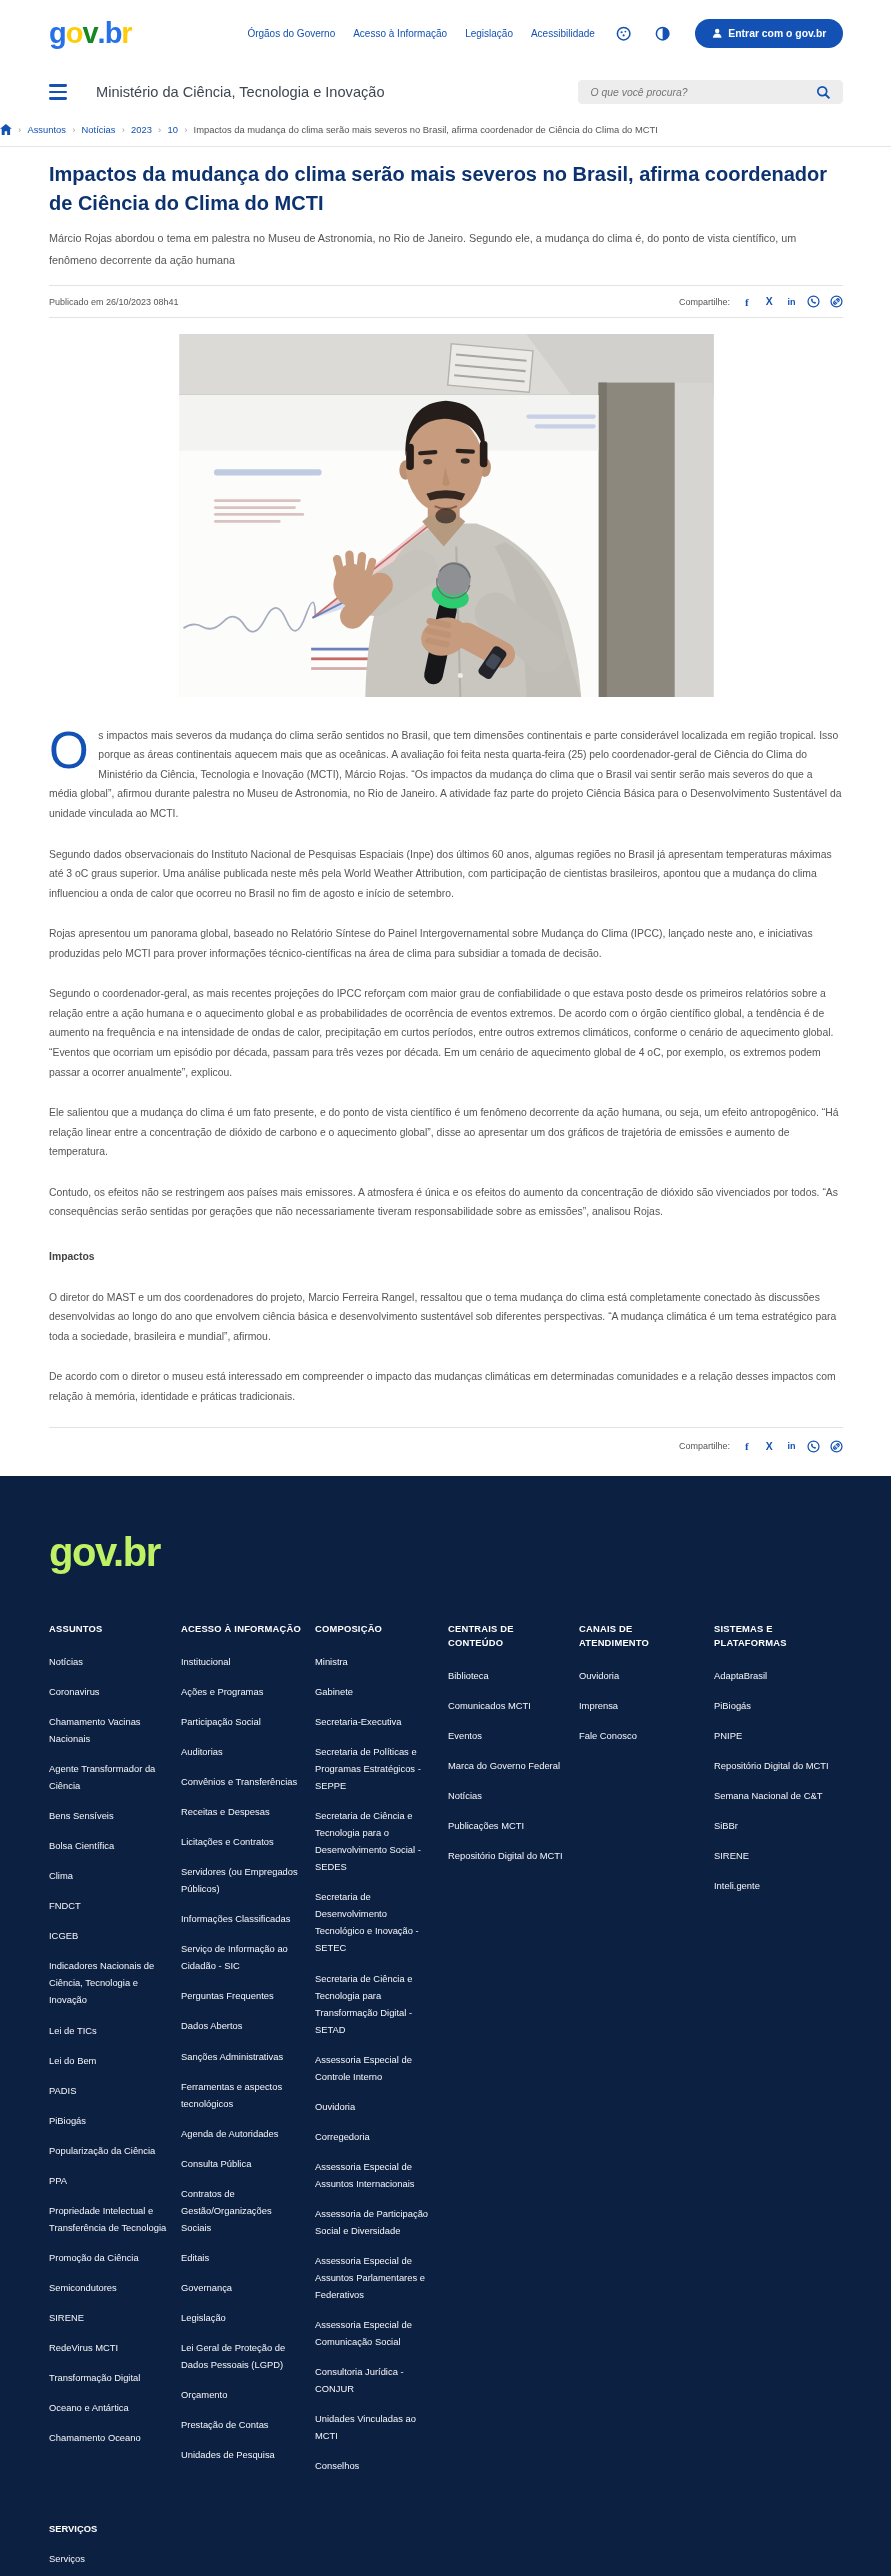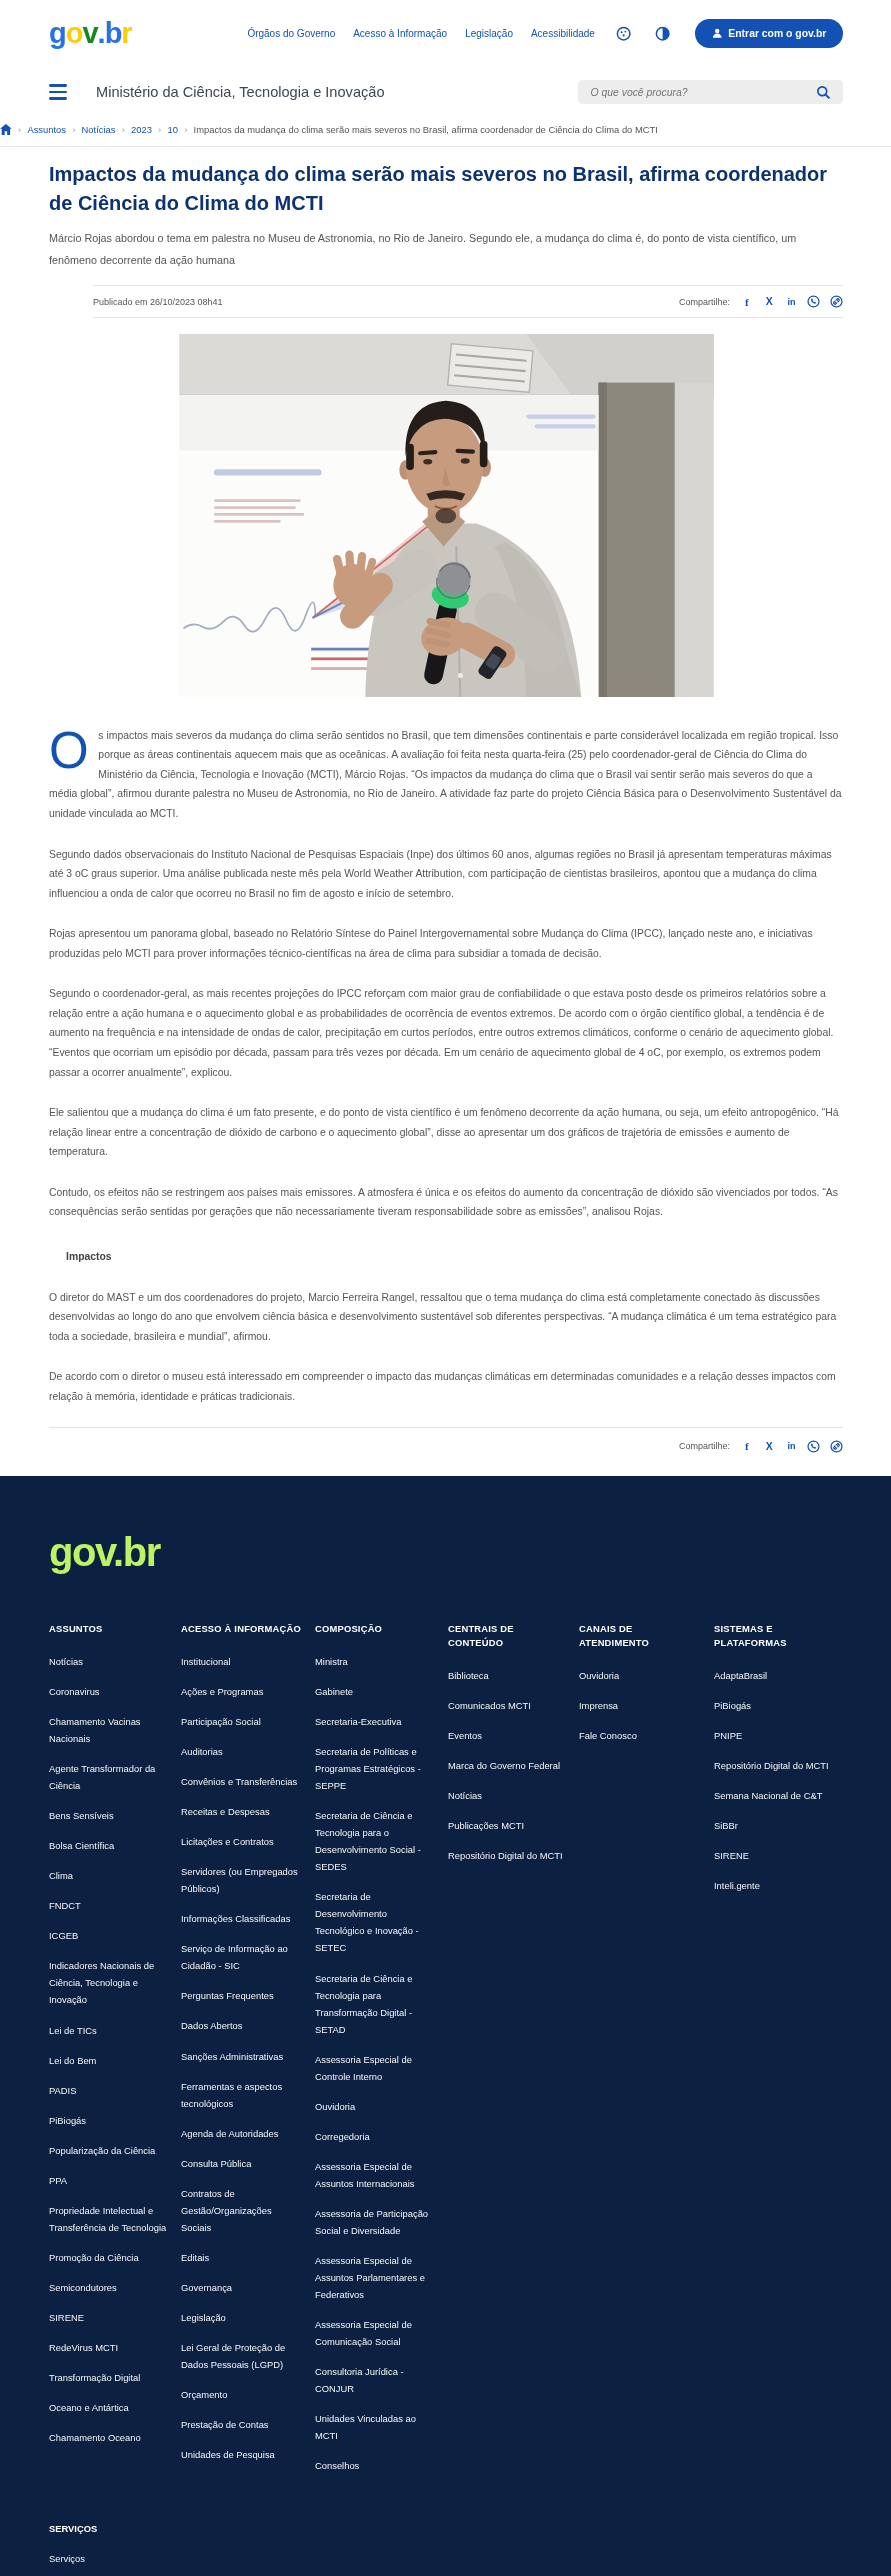--- a/index.html
+++ b/index.html
@@ -40,36 +40,36 @@
   .breadcrumb .bc-links { display:flex; align-items:center; }
   .bc-item { display:flex; align-items:center; }
   .bc-item::before { content:"›"; color:#9e9e9e; margin:0 6.2px; font-size:9.7px; }
   .bc-item a { color:#1351b4; }
   .bc-current { color:#555; }
 
   
   h1.article-title { margin-top:12.5px; font-size:20px; line-height:1.45; color:#0c326f; font-weight:600; }
   .article-subtitle { margin-top:9.7px; font-size:10.8px; line-height:2.05; color:#555; max-width:778px; }
   .pub-row { margin-top:14px; border-top:0.7px solid #e3e3e3; border-bottom:0.7px solid #e3e3e3;
-             height:33px; display:flex; align-items:center; justify-content:space-between; font-size:9px; color:#555;margin-left:44px; }
+             height:33px; display:flex; align-items:center; justify-content:space-between; font-size:9px; color:#555; }
   .share { display:flex; align-items:center; gap:8.3px; }
   .share .share-label { font-size:9px; color:#555; margin-right:1.4px; }
   .share a { display:flex; align-items:center; justify-content:center; width:14px; height:14px; color:#1351b4; }
   .share .txt-ic { font-weight:700; font-size:11px; color:#1351b4; font-family:"Liberation Serif", serif; }
   .share .txt-ic.sans { font-family:"Liberation Sans", sans-serif; font-size:10.4px; }
 
   figure.hero { width:535px; margin:15.3px auto 0; }
   figure.hero svg { display:block; width:535px; height:363px; }
 
   
   .article-body { margin-top:29px; font-size:10.4px; line-height:1.88; color:#555; }
   .article-body p { margin-bottom:21px; }
   .article-body p.lead::first-letter { float:left; font-size:51px; line-height:0.78; color:#1351b4;
         padding:5.6px 9.7px 0 0; font-weight:400; }
-  .article-body h2 { font-size:10.4px; color:#444; font-weight:700; margin:25px 17px 21px; }
+  .article-body h2 { font-size:10.4px; color:#444; font-weight:700; margin:25px 0 21px; }
   .share-bottom { border-top:0.7px solid #e3e3e3; margin-top:7px; padding:11px 0 18px; display:flex; justify-content:flex-end; }
 
   
   footer { background:#0c2042; margin-top:4.2px; color:#fff; }
   .f-inner { padding:44px 49px 49px; position:relative; }
   .f-logo { font-size:40px; font-weight:800; letter-spacing:-1.4px; color:#bef264; line-height:1; margin-top:12.5px; }
   .f-cols { margin-top:50px; display:grid; grid-template-columns:132px 134px 133px 131px 135px 129px; }
   .f-col { padding-right:14px; }
   .f-col h3 { font-size:9.4px; font-weight:700; letter-spacing:0.2px; line-height:1.5; text-transform:uppercase; color:#fff; }
   .f-col ul, .f-services ul { list-style:none; margin-top:16.7px; }

